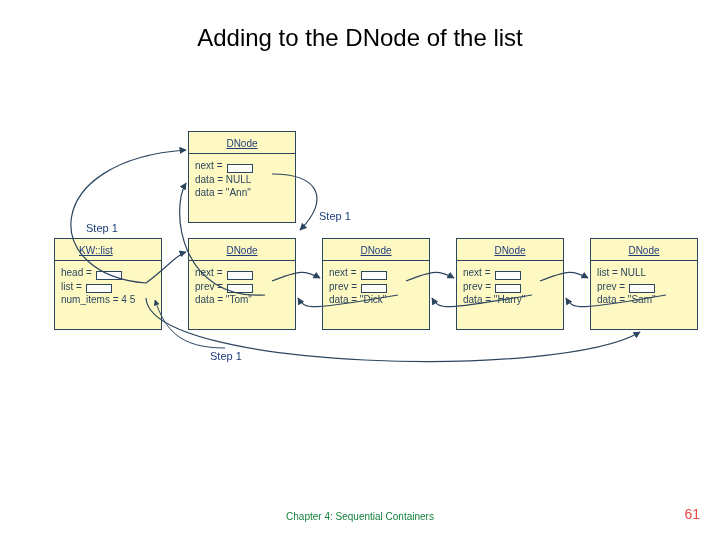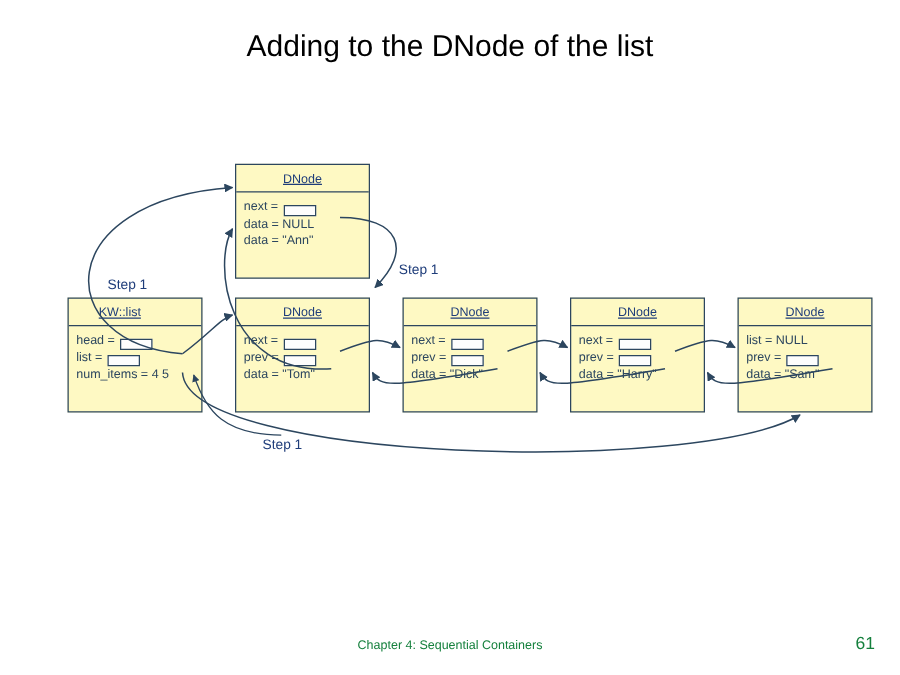--- a/index.html
+++ b/index.html
@@ -27,21 +27,21 @@
     width: 720px;
     text-align: center;
     font-size: 10px;
     color: #15803d;
   }
   .footer-right {
     position: absolute;
     bottom: 18px;
     right: 20px;
     font-size: 14px;
-    color: #15803d;
+    color: #ef4444;
   }
 
   .node {
     position: absolute;
     border: 1px solid #2c465f;
     background: #fef9c3;
     font-size: 10px;
     color: #2c465f;
     box-sizing: border-box;
   }

